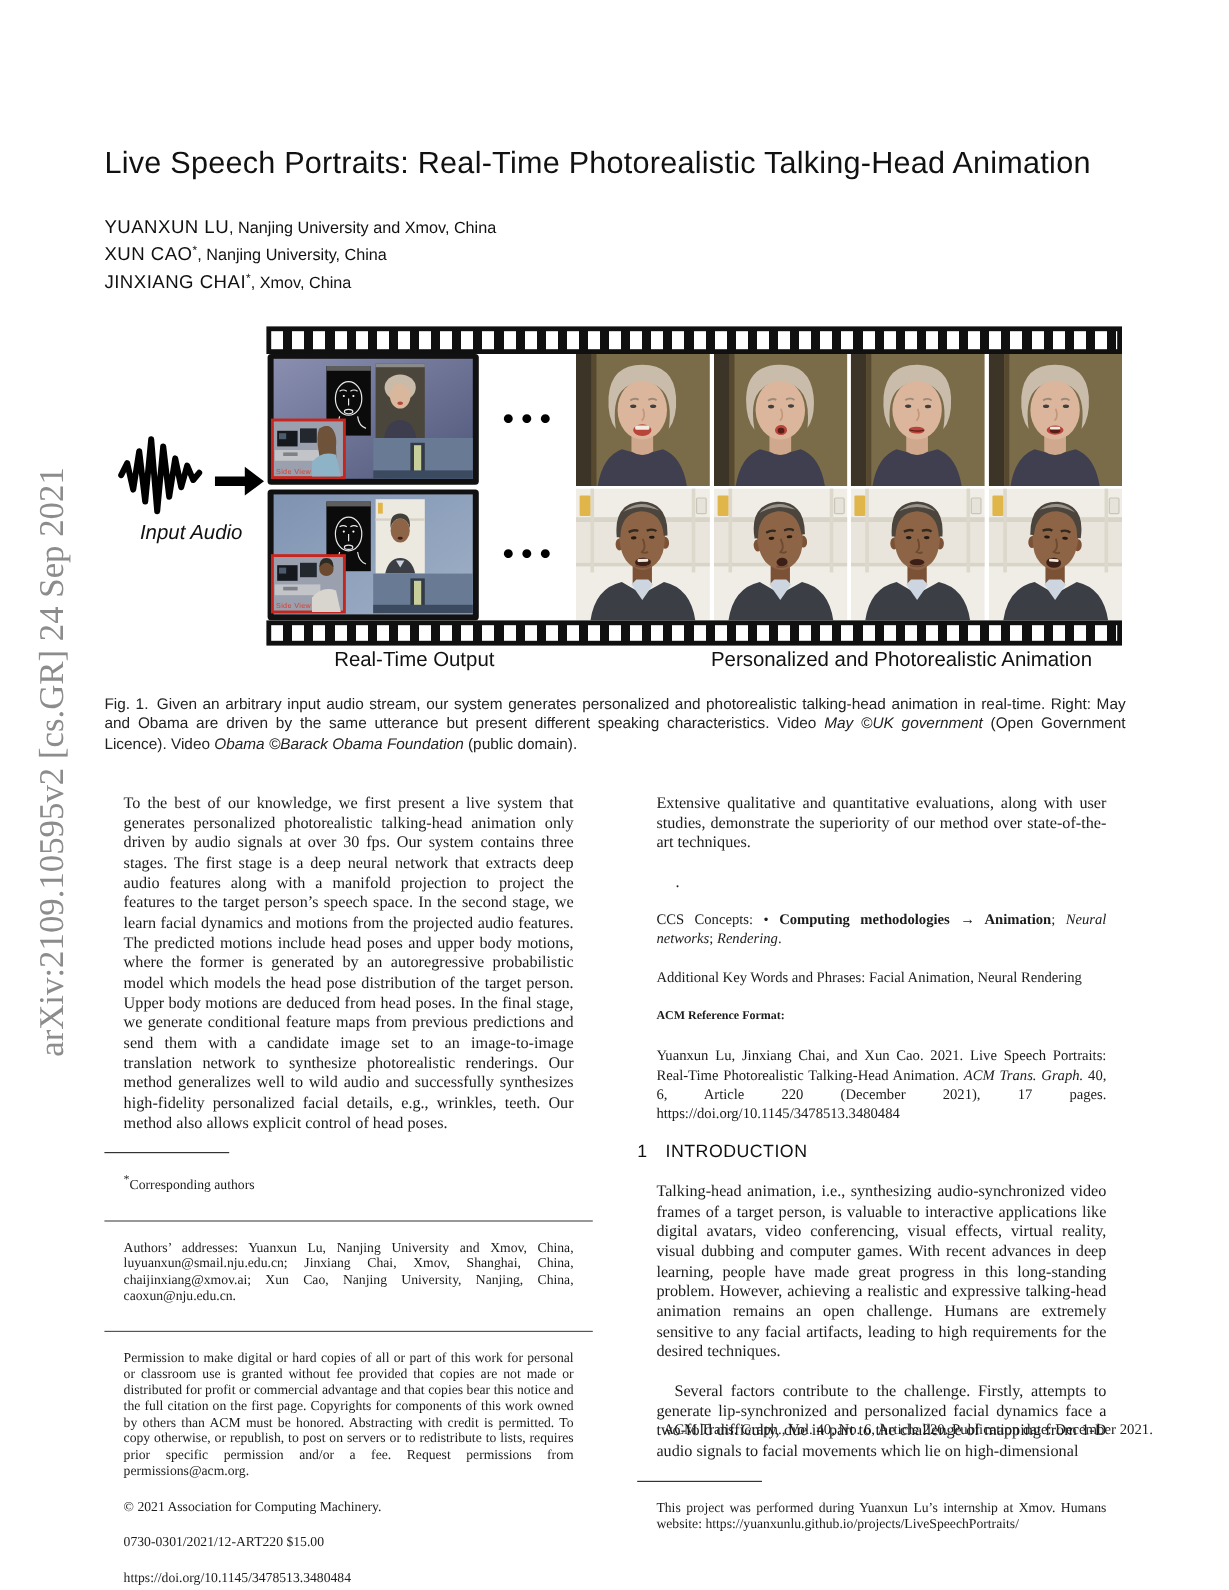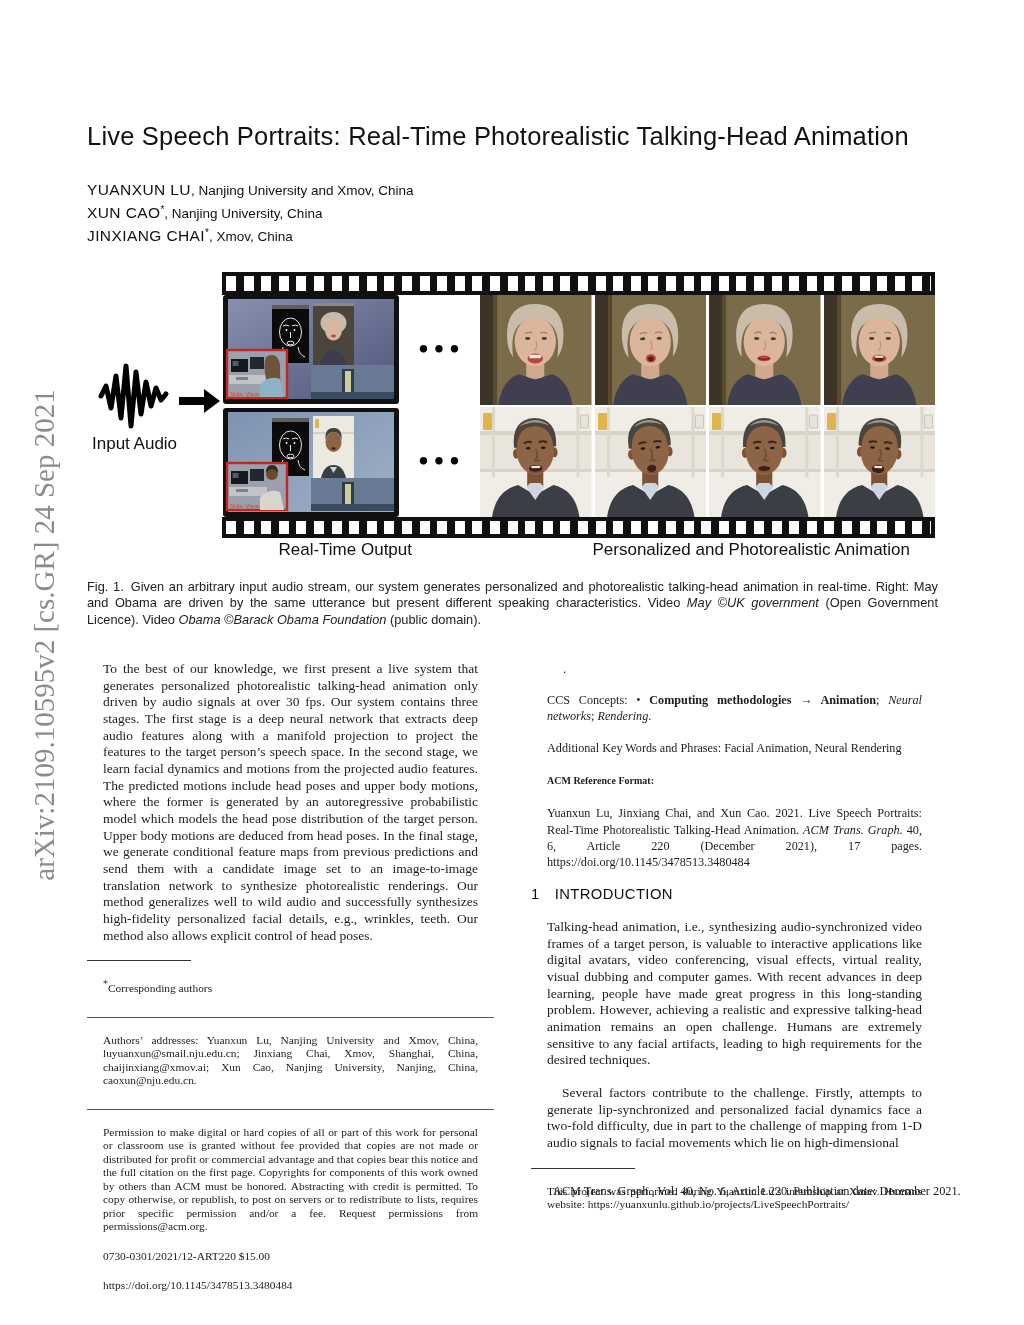--- a/index.html
+++ b/index.html
@@ -16,22 +16,22 @@
   .authors{position:absolute;left:87px;top:181px;font-family:"Liberation Sans",sans-serif;color:#111;}
   .author-line{margin-bottom:5px;white-space:nowrap;}
   .aname{font-size:15.5px;letter-spacing:.4px;}
   .sup{font-size:10px;vertical-align:5px;}
   .aaff{font-size:13.5px;}
 
   
   .figure{position:absolute;left:0;top:0;width:1024px;height:600px;}
   .wave-icon{position:absolute;left:96px;top:358px;}
   .arrow-icon{position:absolute;left:179px;top:388px;}
-  .ia-label{position:absolute;left:92px;top:434px;width:110px;text-align:left;
-            font-family:"Liberation Sans",sans-serif;font-size:17px;color:#111;}
+  .ia-label{position:absolute;left:92px;top:434px;width:110px;text-align:right;
+            font-family:"Liberation Sans",sans-serif;font-size:17px;color:#111;font-style:italic;}
   .film{position:absolute;left:222px;top:272px;width:713px;height:266px;}
   .sprocket{position:absolute;left:0;width:713px;background:#101010;}
   .sprocket.top{top:0;height:23px;}
   .sprocket.bottom{bottom:0;height:21px;}
   .sprocket::before{content:"";position:absolute;left:4px;right:4px;top:4px;bottom:4px;
       background:repeating-linear-gradient(90deg,#ffffff 0 10px,transparent 10px 17.6px);}
   .film-body{position:absolute;top:23px;left:0;width:713px;height:222px;background:#fff;}
   .film-row{position:absolute;left:0;width:713px;height:110px;display:flex;}
   .row-may{top:0;}
   .row-obama{top:112px;}
@@ -416,25 +416,27 @@
   <p class="caption"><span class="figlabel">Fig. 1.</span><span>Given an arbitrary input audio stream, our system generates personalized and photorealistic talking-head animation in real-time. Right: May and Obama are driven by the same utterance but present different speaking characteristics. Video </span><span class="it">May ©UK government</span><span> (Open Government Licence). Video </span><span class="it">Obama ©Barack Obama Foundation</span><span> (public domain).</span></p>
 
   <div class="col col-left">
     <p>To the best of our knowledge, we first present a live system that generates personalized photorealistic talking-head animation only driven by audio signals at over 30 fps. Our system contains three stages. The first stage is a deep neural network that extracts deep audio features along with a manifold projection to project the features to the target person’s speech space. In the second stage, we learn facial dynamics and motions from the projected audio features. The predicted motions include head poses and upper body motions, where the former is generated by an autoregressive probabilistic model which models the head pose distribution of the target person. Upper body motions are deduced from head poses. In the final stage, we generate conditional feature maps from previous predictions and send them with a candidate image set to an image-to-image translation network to synthesize photorealistic renderings. Our method generalizes well to wild audio and successfully synthesizes high-fidelity personalized facial details, e.g., wrinkles, teeth. Our method also allows explicit control of head poses.</p>
     <hr class="fnrule">
     <p class="smalltext"><span class="sup">*</span><span>Corresponding authors</span></p>
     <hr class="fullrule">
     <p class="smalltext">Authors’ addresses: Yuanxun Lu, Nanjing University and Xmov, China, luyuanxun@smail.nju.edu.cn; Jinxiang Chai, Xmov, Shanghai, China, chaijinxiang@xmov.ai; Xun Cao, Nanjing University, Nanjing, China, caoxun@nju.edu.cn.</p>
     <hr class="fullrule">
     <p class="smalltext">Permission to make digital or hard copies of all or part of this work for personal or classroom use is granted without fee provided that copies are not made or distributed for profit or commercial advantage and that copies bear this notice and the full citation on the first page. Copyrights for components of this work owned by others than ACM must be honored. Abstracting with credit is permitted. To copy otherwise, or republish, to post on servers or to redistribute to lists, requires prior specific permission and/or a fee. Request permissions from permissions@acm.org.</p>
+    <p class="smalltext">© 2021 Association for Computing Machinery.</p>
     <p class="smalltext">0730-0301/2021/12-ART220 $15.00</p>
     <p class="smalltext">https://doi.org/10.1145/3478513.3480484</p>
   </div>
 
   <div class="col col-right">
+    <p>Extensive qualitative and quantitative evaluations, along with user studies, demonstrate the superiority of our method over state-of-the-art techniques.</p>
     <p class="dotline">.</p>
     <p class="ccs"><span>CCS Concepts: • </span><span class="b">Computing methodologies</span><span class="b"> → </span><span class="b">Animation</span><span>; </span><span class="it">Neural networks</span><span>; </span><span class="it">Rendering</span><span>.</span></p>
     <p class="keywords">Additional Key Words and Phrases: Facial Animation, Neural Rendering</p>
     <p class="refhead">ACM Reference Format:</p>
     <p class="reftext"><span>Yuanxun Lu, Jinxiang Chai, and Xun Cao. 2021. Live Speech Portraits: Real-Time Photorealistic Talking-Head Animation. </span><span class="it">ACM Trans. Graph.</span><span> 40, 6, Article 220 (December 2021), 17 pages. </span><span>https://doi.org/10.1145/3478513.3480484</span></p>
     <div class="sechead">
         <span>1</span>
         <span>INTRODUCTION</span>
       </div>
     <p>Talking-head animation, i.e., synthesizing audio-synchronized video frames of a target person, is valuable to interactive applications like digital avatars, video conferencing, visual effects, virtual reality, visual dubbing and computer games. With recent advances in deep learning, people have made great progress in this long-standing problem. However, achieving a realistic and expressive talking-head animation remains an open challenge. Humans are extremely sensitive to any facial artifacts, leading to high requirements for the desired techniques.</p>

